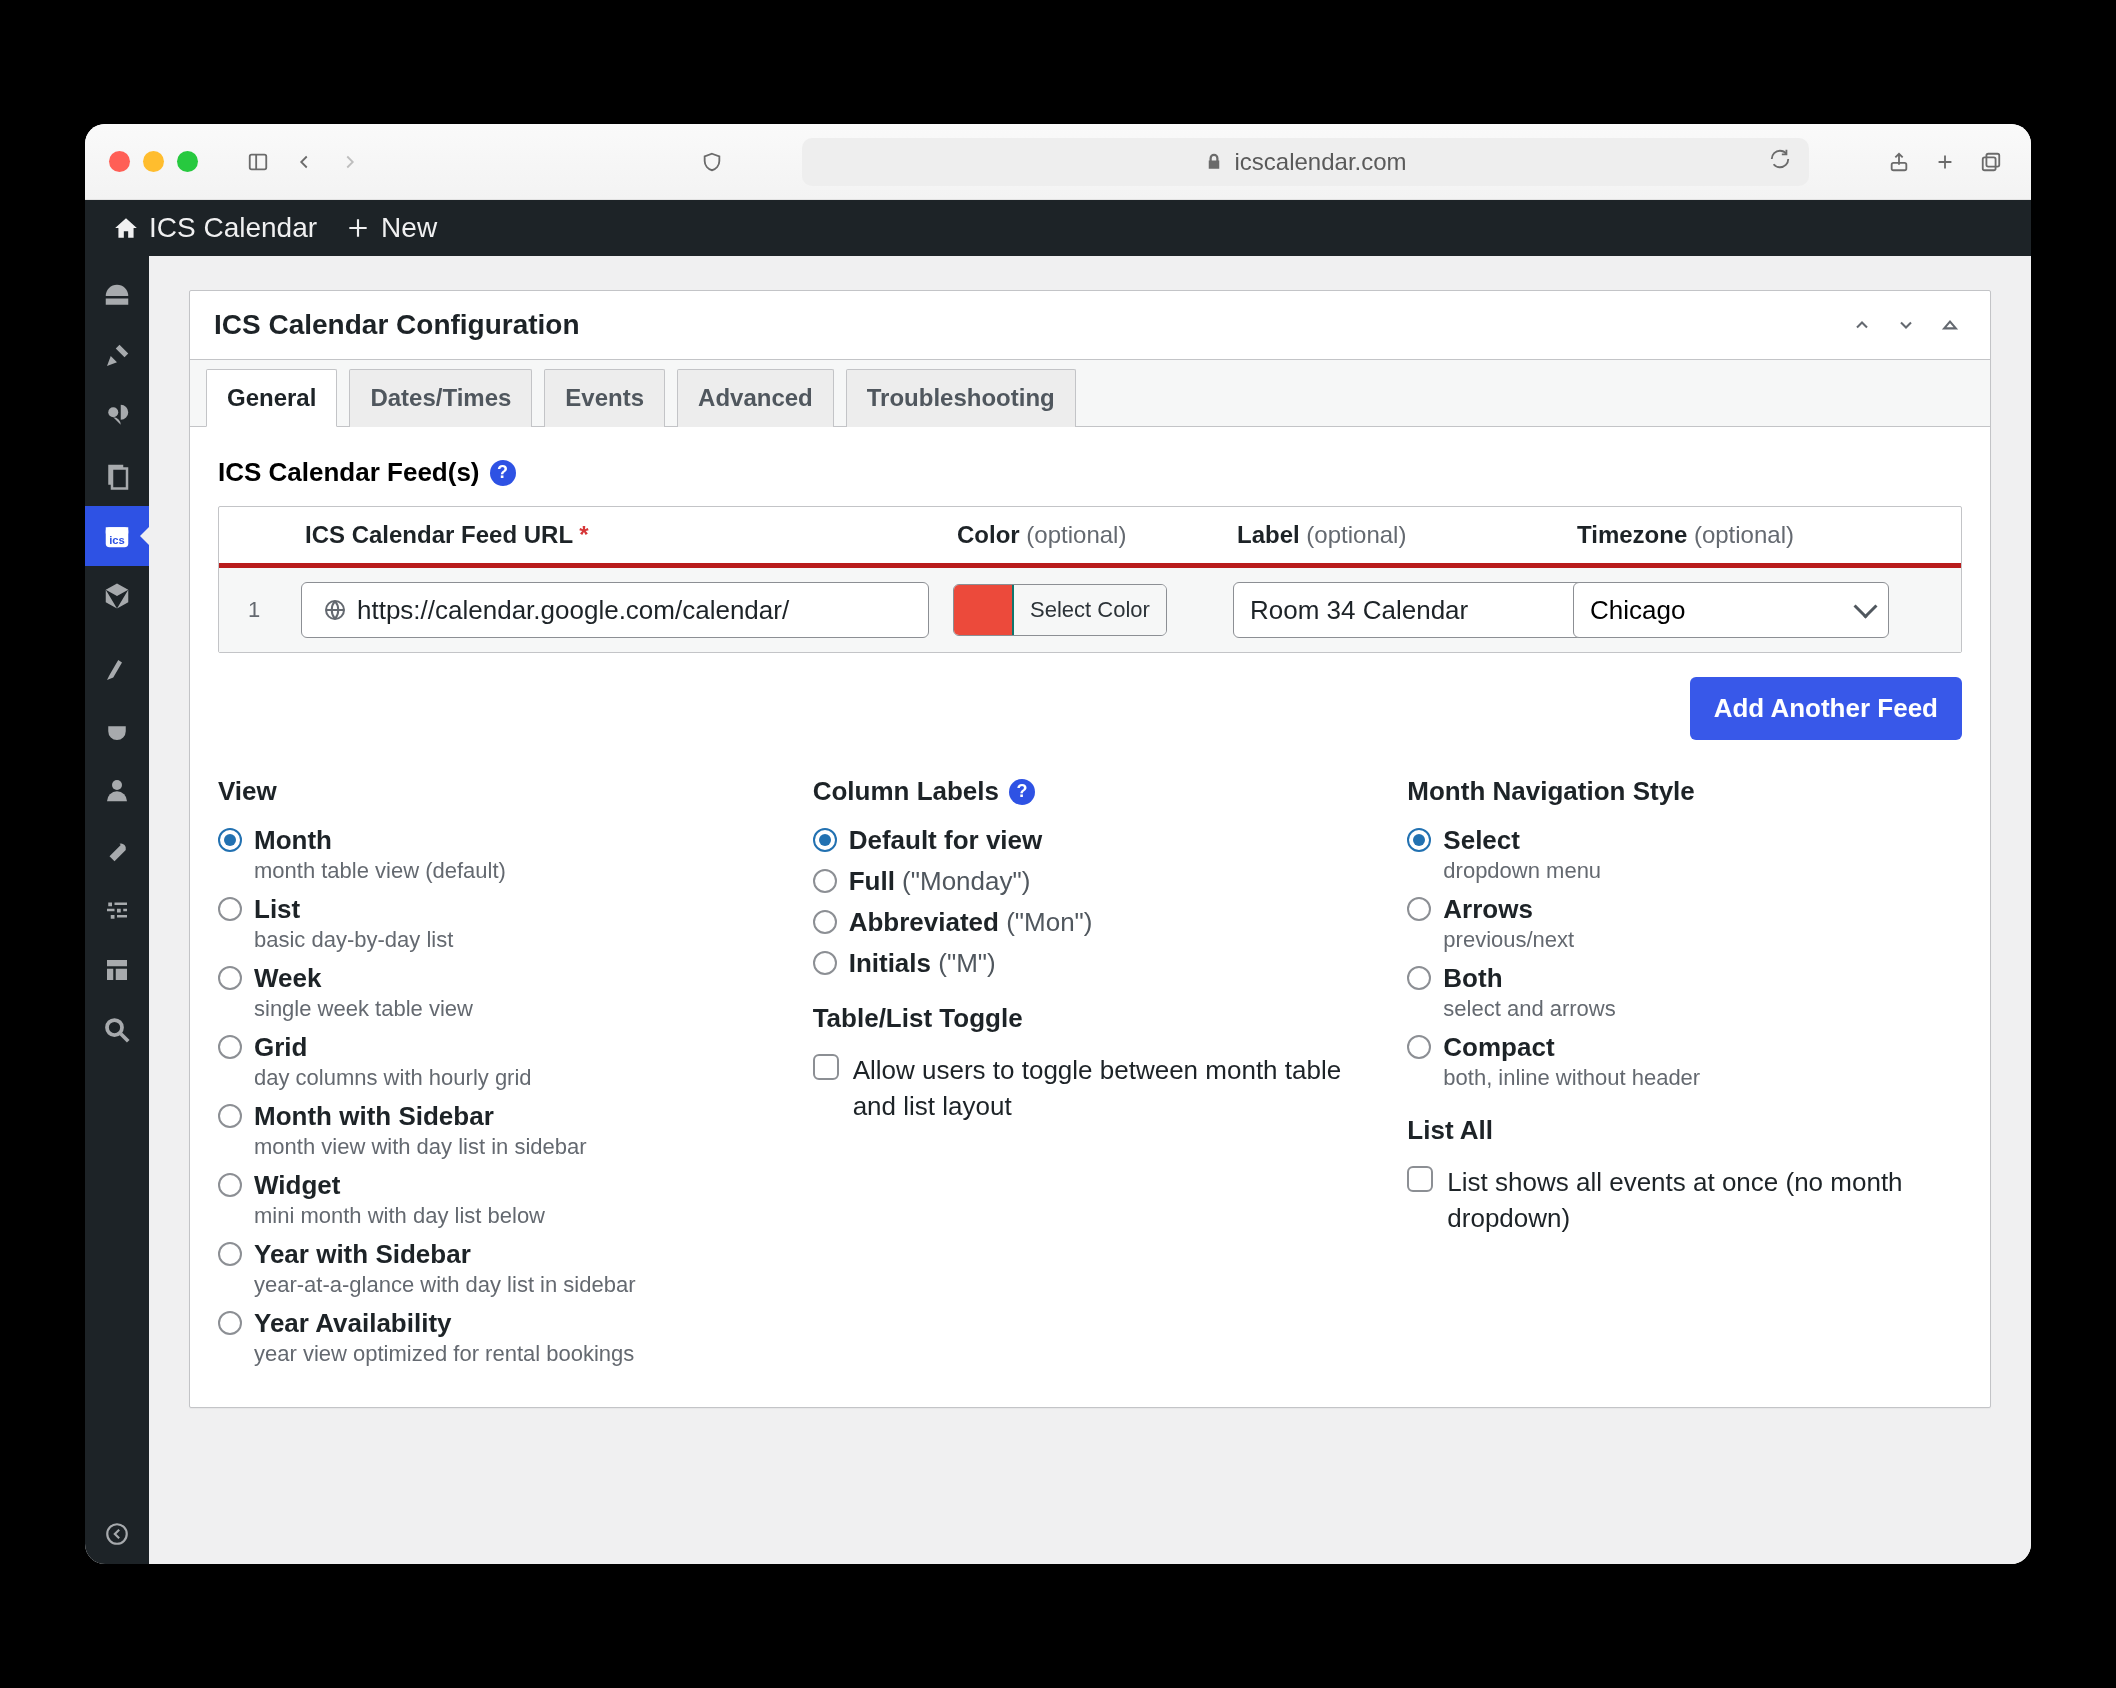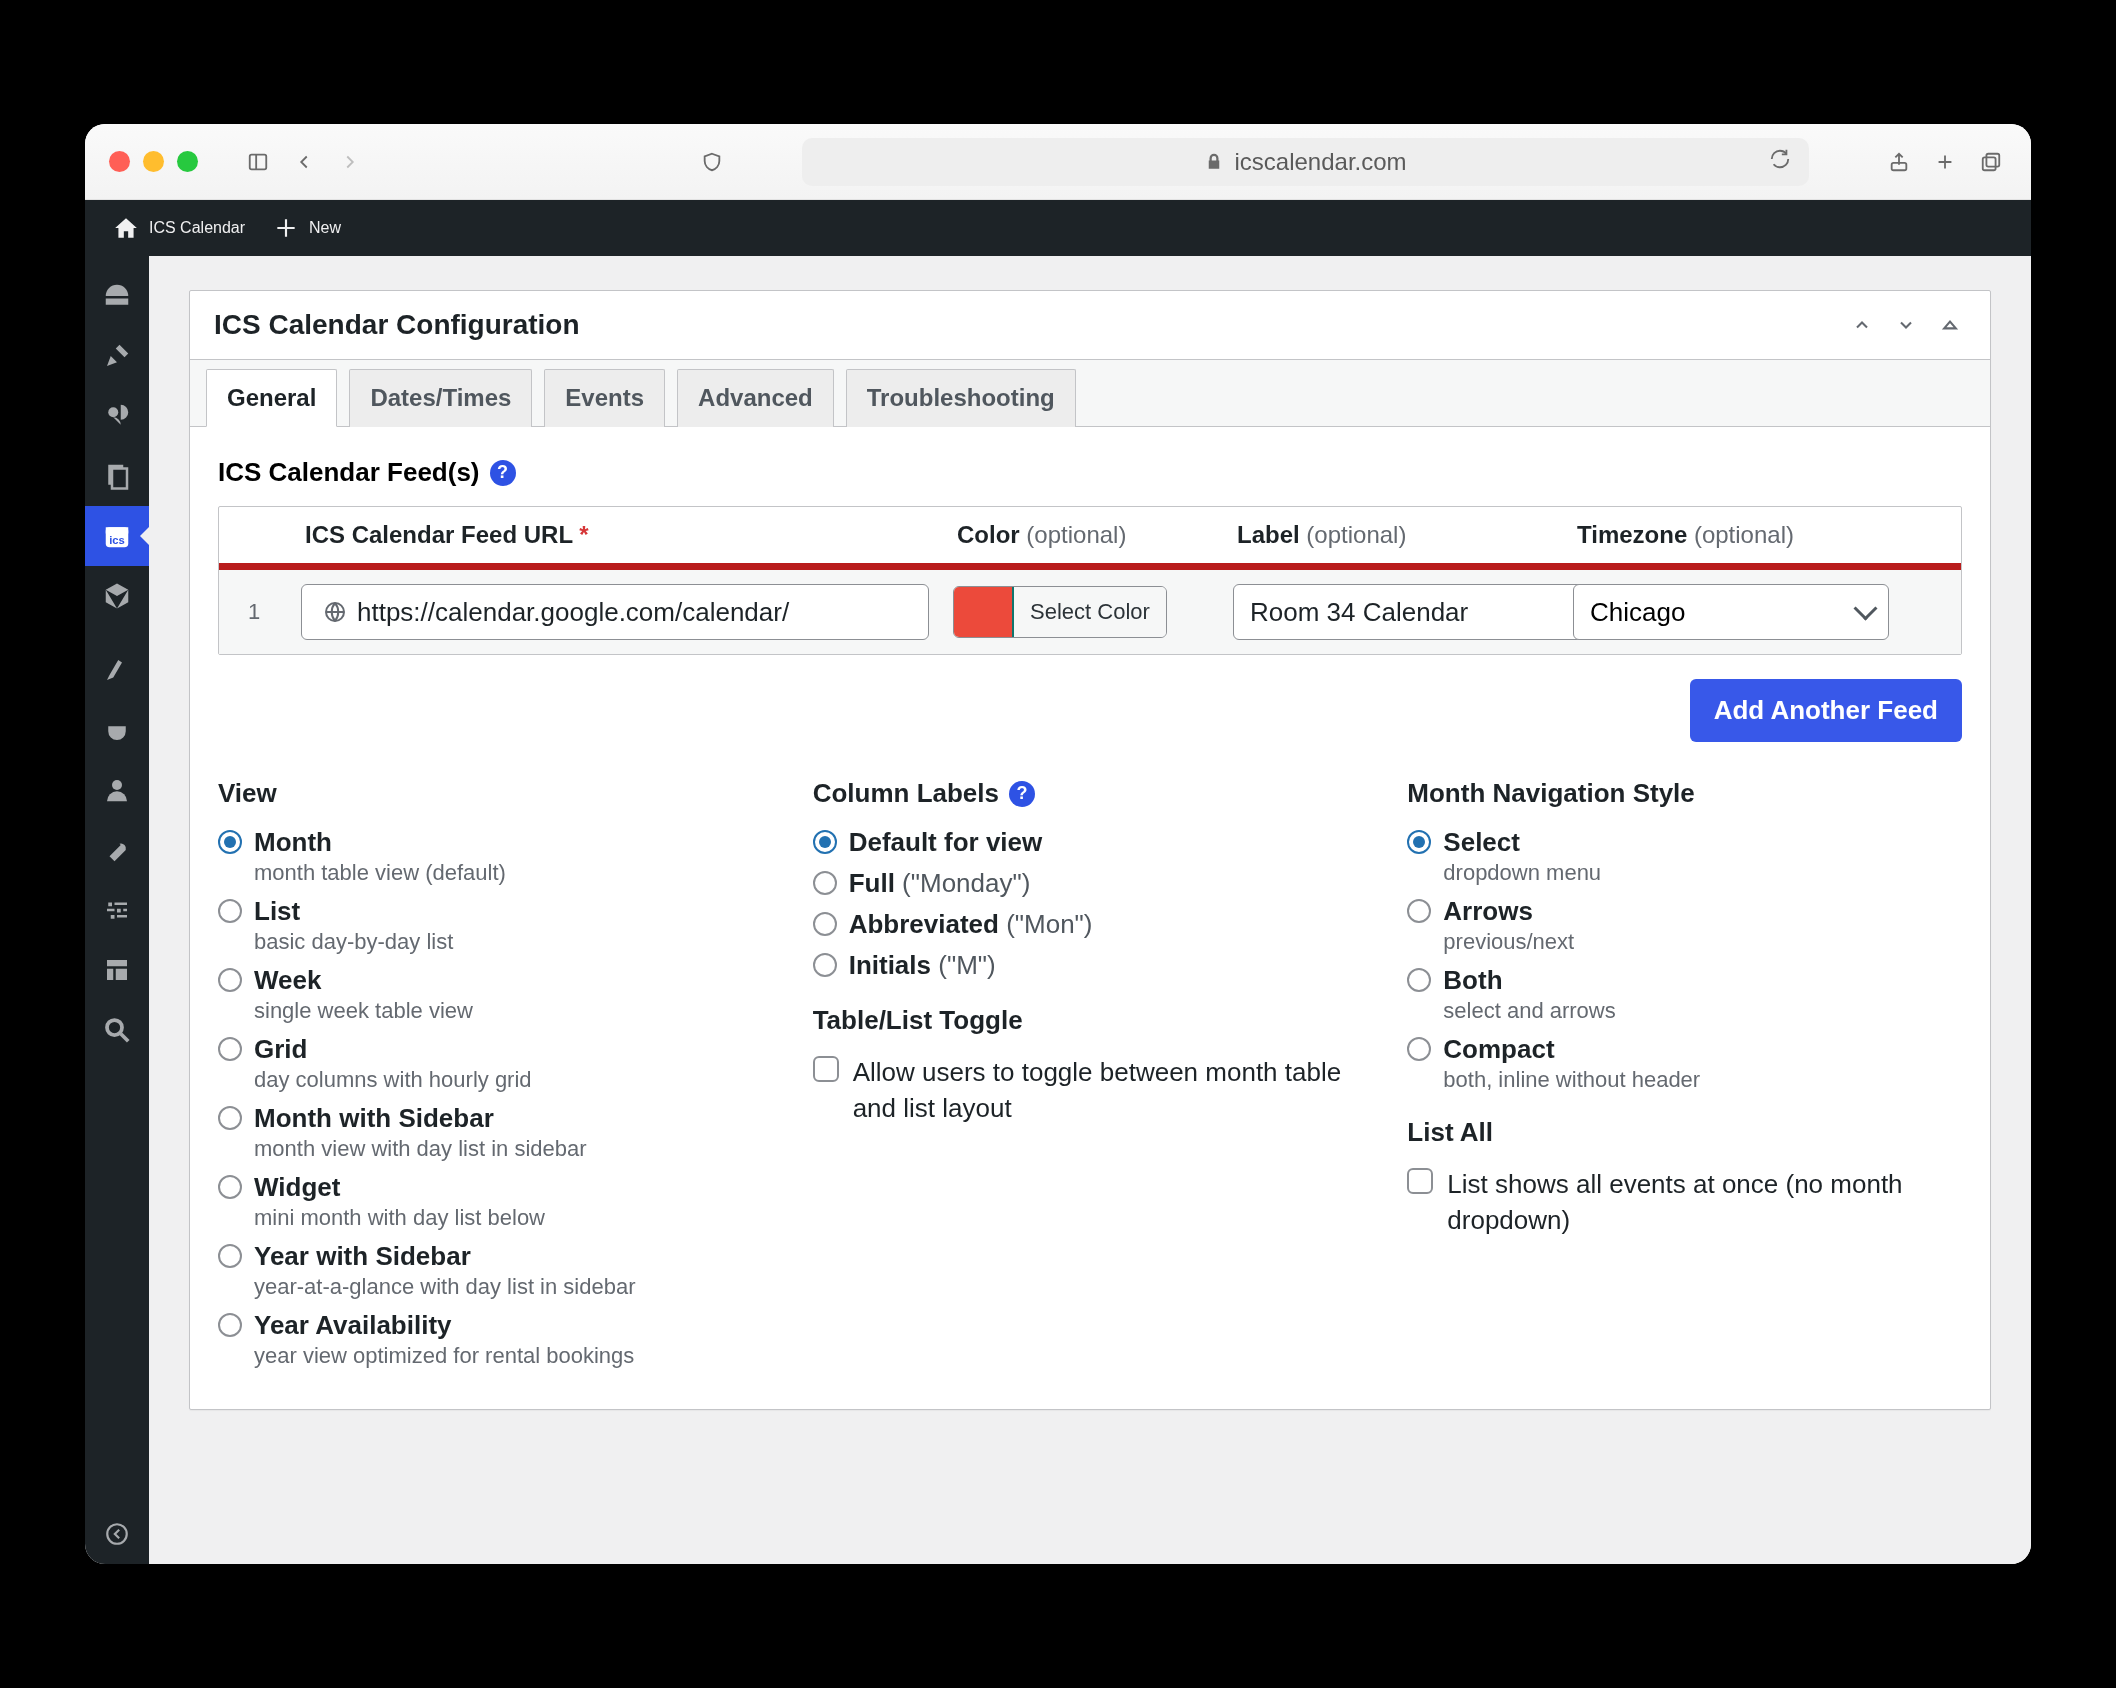--- a/index.html
+++ b/index.html
@@ -11,21 +11,21 @@
 .traffic { display: flex; gap: 13px; margin-right: 30px; }
 .traffic .dot { width: 21px; height: 21px; border-radius: 50%; }
 .dot.r { background: #ff5f56; } .dot.y { background: #ffbd2e; } .dot.g { background: #27c93f; }
 .tbtn { width: 32px; height: 32px; border-radius: 6px; display: inline-flex; align-items: center; justify-content: center; color: #6b6b6b; }
 .tbtn svg { width: 22px; height: 22px; stroke: currentColor; fill: none; stroke-width: 2; }
 .addr { flex: 1; margin: 0 60px; height: 48px; background: #eee; border-radius: 10px; display: flex; align-items: center; justify-content: center; gap: 12px; color: #5a5a5a; font-size: 24px; position: relative; }
 .addr .lock { width: 18px; height: 18px; }
 .addr .reload { position: absolute; right: 18px; color: #6b6b6b; }
 
 
-.adminbar { height: 56px; background: #1d2327; color: #f0f0f1; display: flex; align-items: center; padding: 16px 14px; font-size: 16px; }
+.adminbar { height: 56px; background: #1d2327; color: #f0f0f1; display: flex; align-items: center; padding: 16px 14px; font-size: 28px; }
 .adminbar .item { display: flex; align-items: center; gap: 10px; padding: 0 14px; height: 100%; }
 .adminbar .item svg { width: 26px; height: 26px; fill: #f0f0f1; }
 
 
 .wrap { display: flex; height: calc(100% - 76px - 56px); }
 .sidebar { width: 64px; background: #1d2327; display: flex; flex-direction: column; align-items: center; padding-top: 10px; gap: 0; }
 .sidebar .sitem { width: 64px; height: 60px; display: flex; align-items: center; justify-content: center; color: #a7aaad; position: relative; }
 .sidebar .sitem svg { width: 30px; height: 30px; fill: currentColor; }
 .sidebar .sitem.active { background: #2e52e4; color: #fff; }
 .sidebar .sitem.active::after { content: ""; position: absolute; right: -1px; top: 50%; transform: translateY(-50%); border: 10px solid transparent; border-right-color: #f0f0f1; }
@@ -43,21 +43,21 @@
 
 .tabs { display: flex; border-bottom: 1px solid #c3c4c7; background: #f6f7f7; padding-left: 10px; }
 .tab { padding: 14px 20px; font-size: 24px; font-weight: 700; color: #50575e; background: #ededed; border: 1px solid #c3c4c7; border-bottom: none; margin: 8px 6px 0 6px; border-radius: 2px 2px 0 0; position: relative; top: 1px; }
 .tab.active { background: #fff; color: #1d2327; border-bottom: 1px solid #fff; }
 
 .panel-body { padding: 20px 28px 40px; }
 .feeds-label { display: flex; align-items: center; gap: 10px; font-size: 26px; font-weight: 700; margin: 10px 0 18px; }
 .help-badge { width: 26px; height: 26px; border-radius: 50%; background: #2e52e4; color: #fff; display: inline-flex; align-items: center; justify-content: center; font-size: 18px; font-weight: 700; }
 
 .feeds-table { border: 1px solid #c3c4c7; border-radius: 2px; background: #fff; }
-.ft-head { display: grid; grid-template-columns: 70px 1fr 280px 340px 340px 60px; border-bottom: 7px solid #b91c1c; }
+.ft-head { display: grid; grid-template-columns: 70px 1fr 280px 340px 340px 60px; border-bottom: 5px solid #b91c1c; }
 .ft-head > div { padding: 14px 16px; font-size: 24px; font-weight: 700; color: #1d2327; }
 .ft-head .opt { font-weight: 400; color: #646970; }
 .req { color: #d63638; }
 .ft-row { display: grid; grid-template-columns: 70px 1fr 280px 340px 340px 60px; background: #f6f7f7; }
 .ft-row > div { padding: 14px 12px; display: flex; align-items: center; }
 .rownum { justify-content: center; color: #646970; font-size: 22px; }
 
 .url-input { flex: 1; height: 56px; border: 1px solid #8c8f94; border-radius: 6px; background: #fff; display: flex; align-items: center; padding: 0 21px; gap: 10px; font-size: 26px; }
 .url-input svg { width: 24px; height: 24px; fill: #646970; flex-shrink: 0; }
 .url-input input { border: none; outline: none; flex: 1; font-size: 26px; color: #1d2327; background: transparent; }

